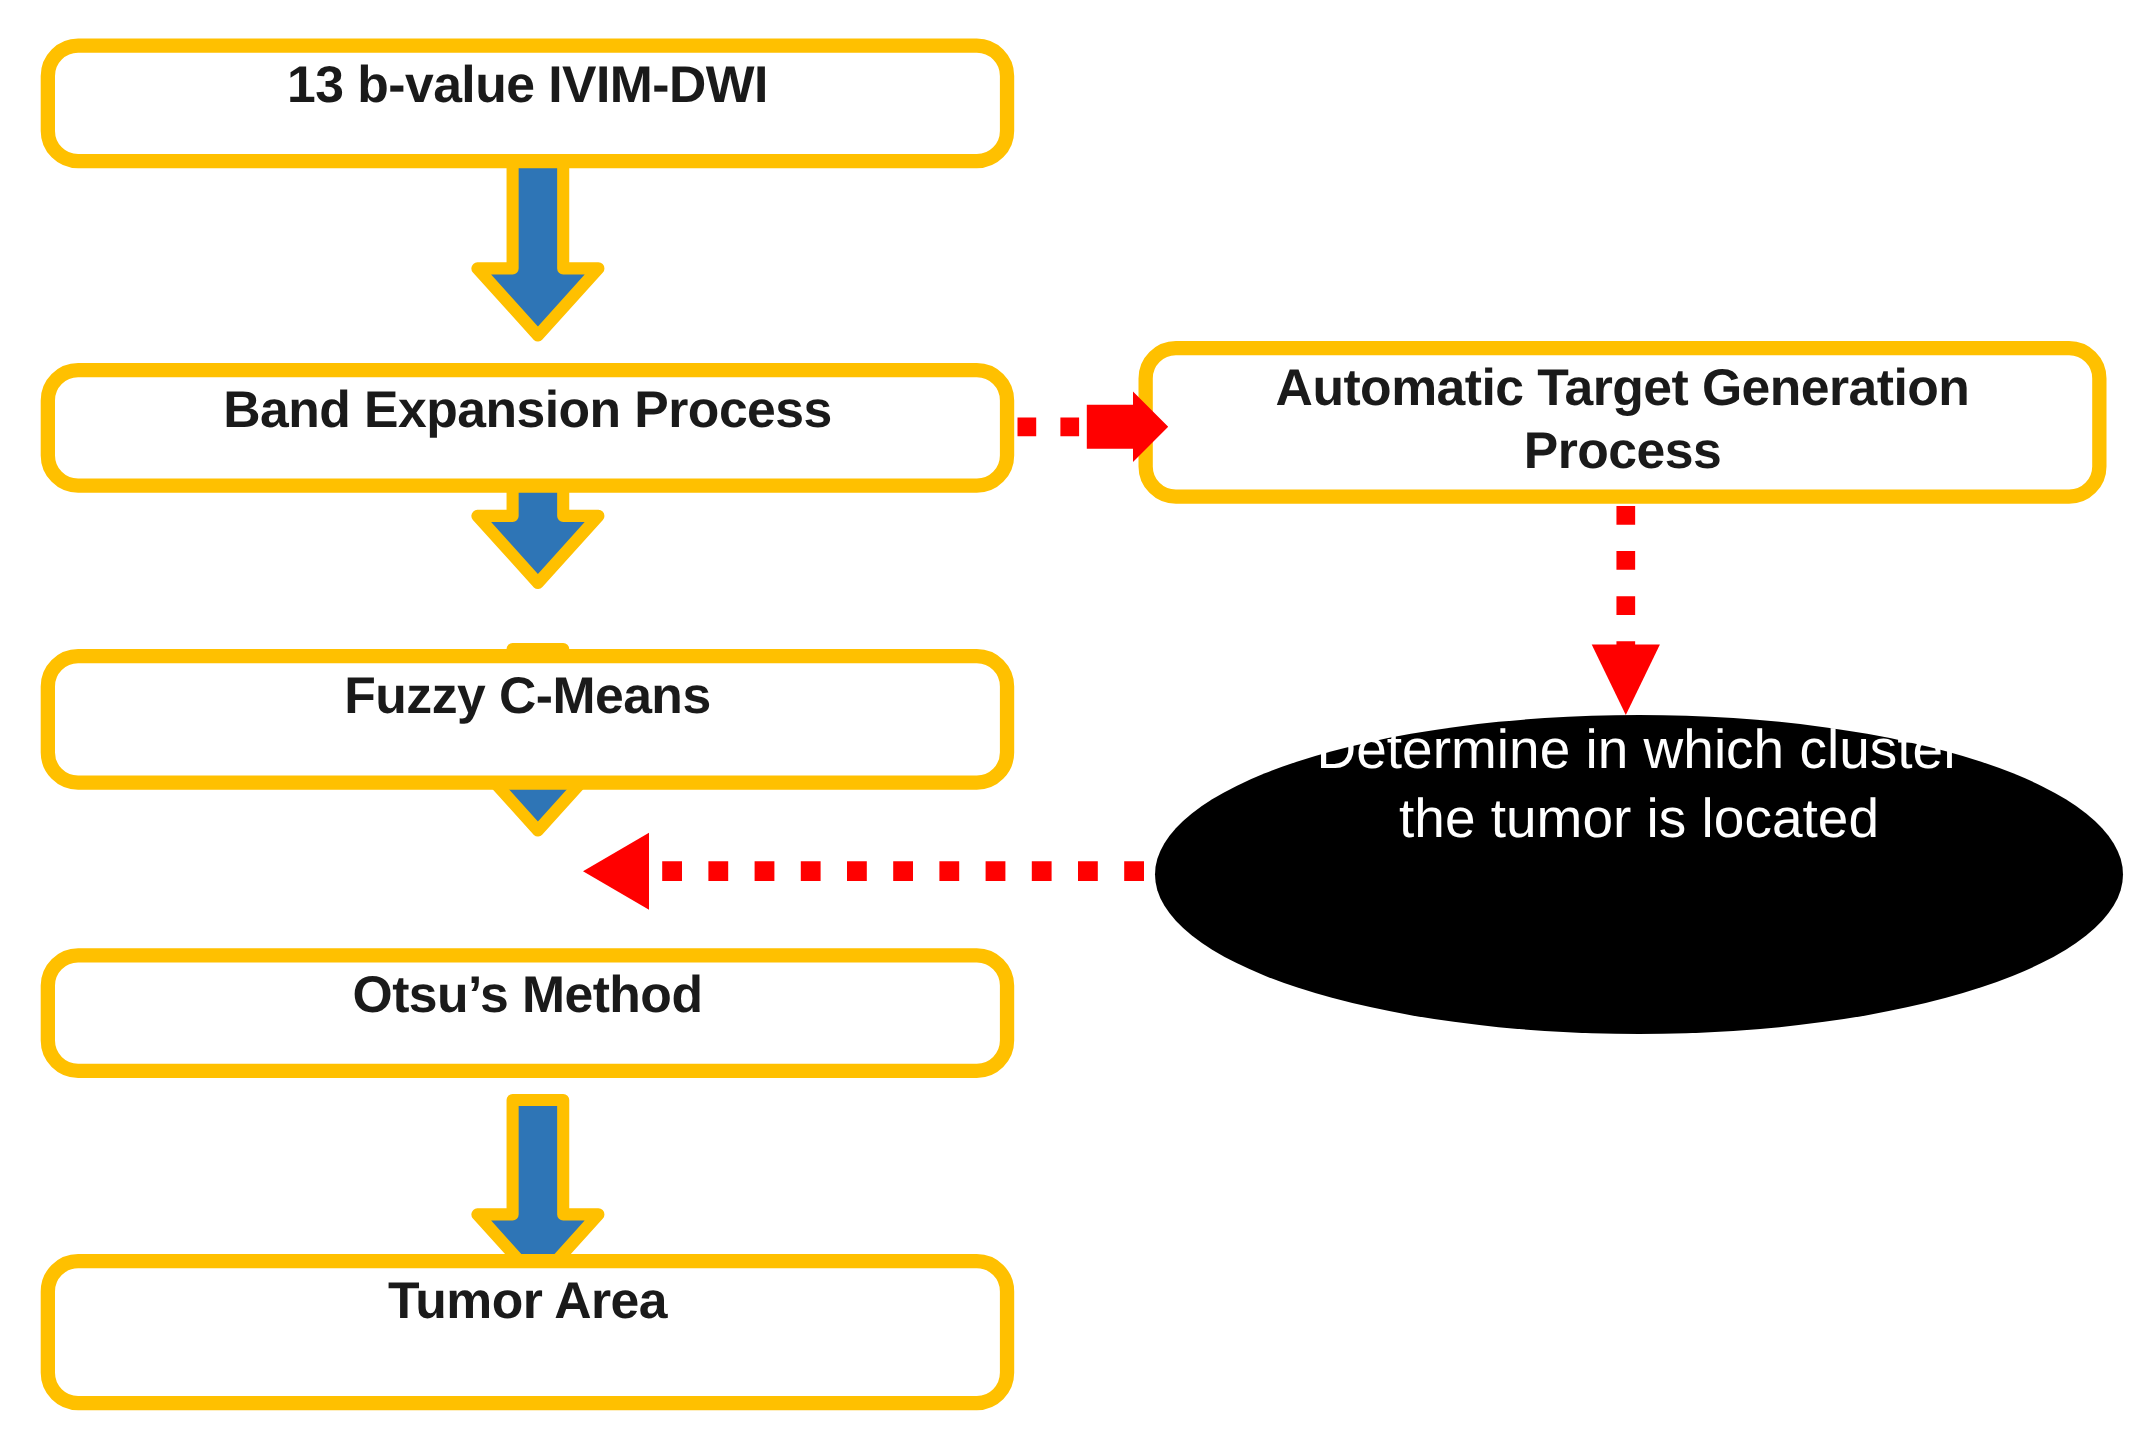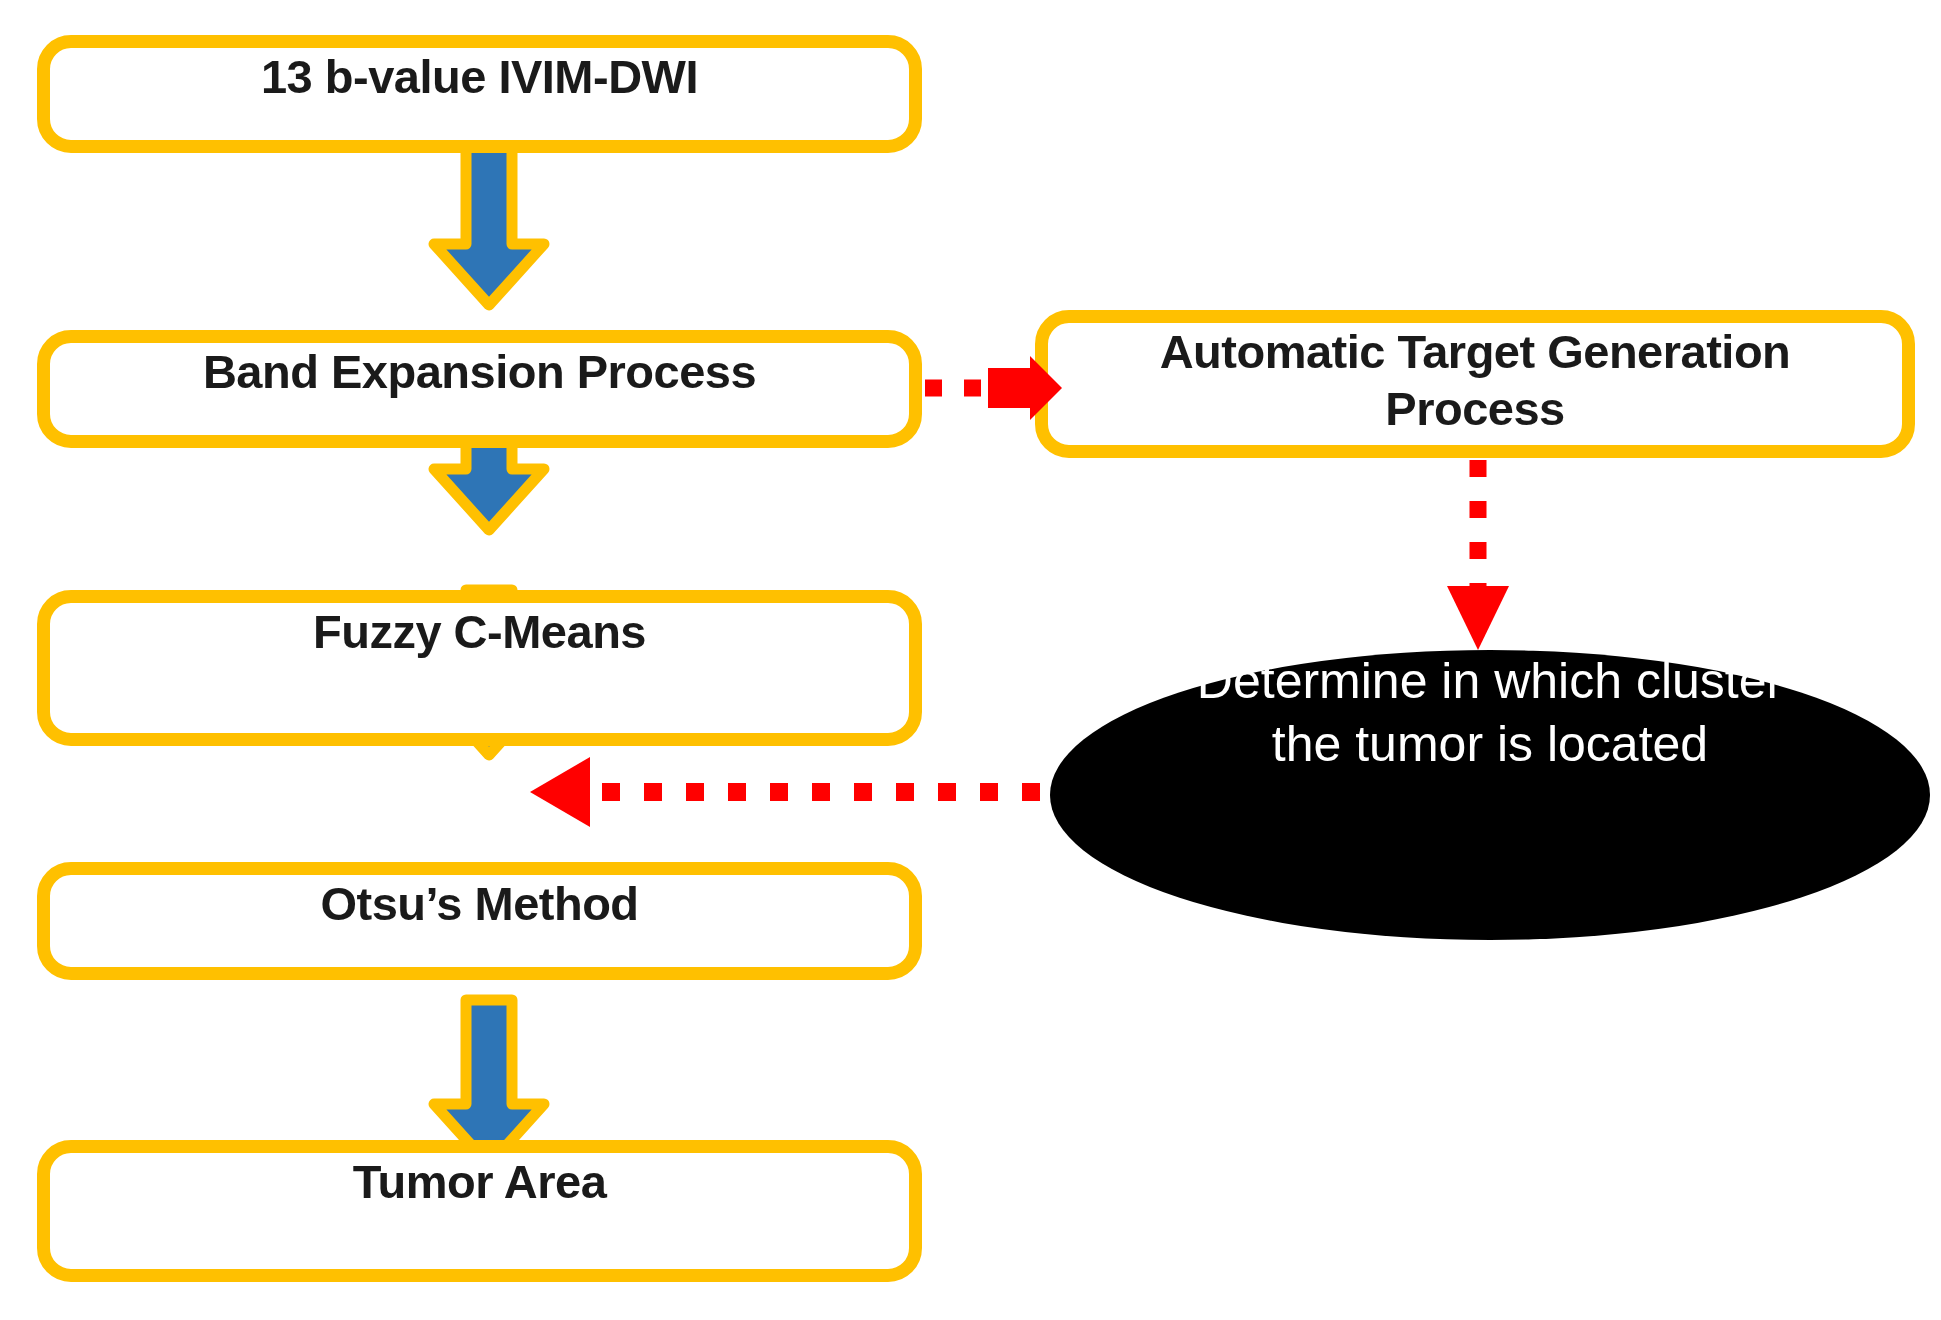--- a/index.html
+++ b/index.html
@@ -107,21 +107,21 @@
   </svg>
 
   <div class="node-box" style="left:37px; top:35px; width:885px; height:118px;">
     <span class="node-label">13 b-value IVIM-DWI</span>
   </div>
 
   <div class="node-box" style="left:37px; top:305px; width:885px; height:118px;margin-top:25px;">
     <span class="node-label">Band Expansion Process</span>
   </div>
 
-  <div class="node-box" style="left:37px; top:590px; width:885px; height:156px;">
+  <div class="node-box" style="left:37px; top:590px; width:885px; height:128px;">
     <span class="node-label">Fuzzy C-Means</span>
   </div>
 
   <div class="node-box" style="left:37px; top:862px; width:885px; height:118px;">
     <span class="node-label">Otsu’s Method</span>
   </div>
 
   <div class="node-box" style="left:37px; top:1140px; width:885px; height:142px;">
     <span class="node-label">Tumor Area</span>
   </div>

